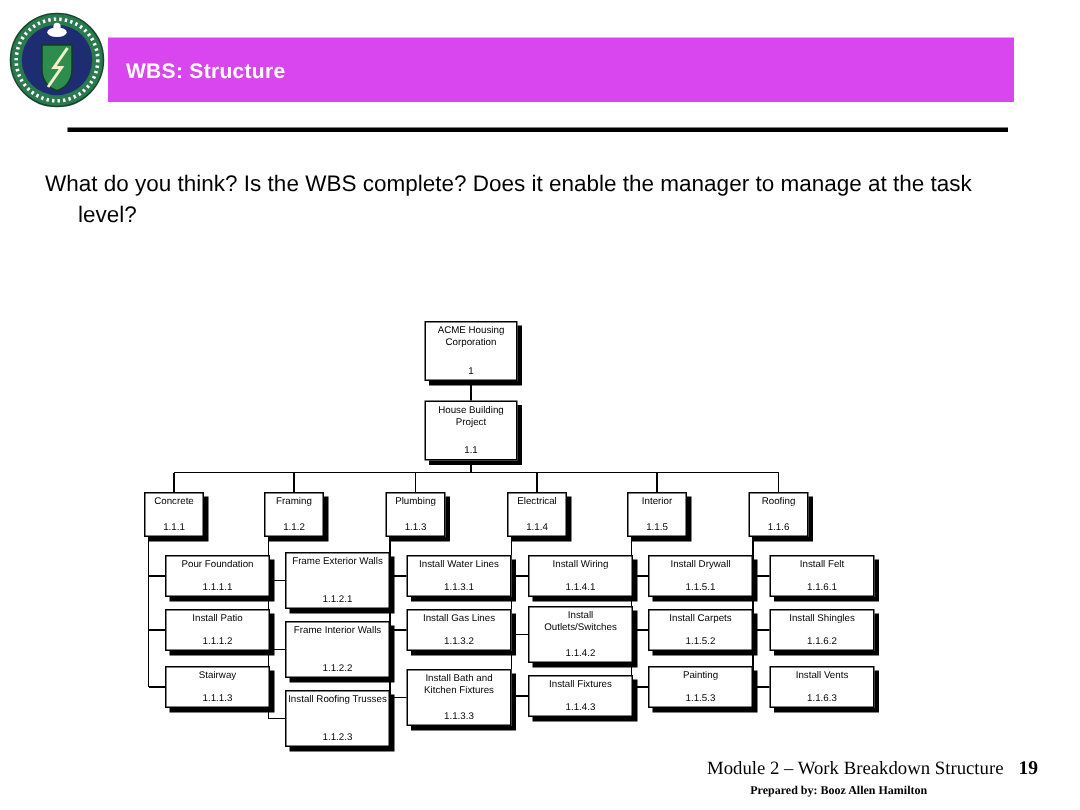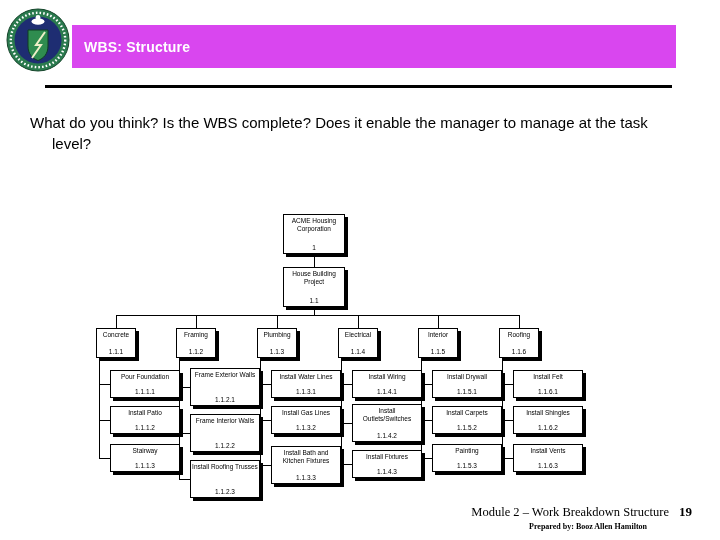--- a/index.html
+++ b/index.html
@@ -34,21 +34,21 @@
     font-size:6.5px; line-height:7.5px; font-family:"Liberation Sans",sans-serif;
   }
   .wbox .nm{ width:100%; }
   .wbox .cd{ width:100%; }
   
   .footer{ position:absolute; right:28px; top:504px; text-align:right;
            font-family:"Liberation Serif",serif; }
   .footer .line1{ display:flex; justify-content:flex-end; align-items:baseline; gap:10px; }
   .footer .module{ font-size:12.5px; }
   .footer .page{ font-size:13px; font-weight:bold; }
-  .footer .prepared{ font-size:8px; font-weight:bold; margin-top:2px; margin-right:45px; }
+  .footer .prepared{ font-size:8px; font-weight:bold; margin-top:2px; margin-right:45px;text-align:center; }
 </style>
 </head>
 <body>
 
 <div class="slide">
 
   <svg class="logo" viewBox="0 0 64 64">
     <circle cx="32" cy="32" r="31" fill="#2a7a4e" stroke="#17462c" stroke-width="1"></circle>
     <circle cx="32" cy="32" r="23.5" fill="#1e2d72"></circle>
     <circle cx="32" cy="32" r="27.2" fill="none" stroke="#ffffff" stroke-width="2.4" stroke-dasharray="1.6 2.1"></circle>

